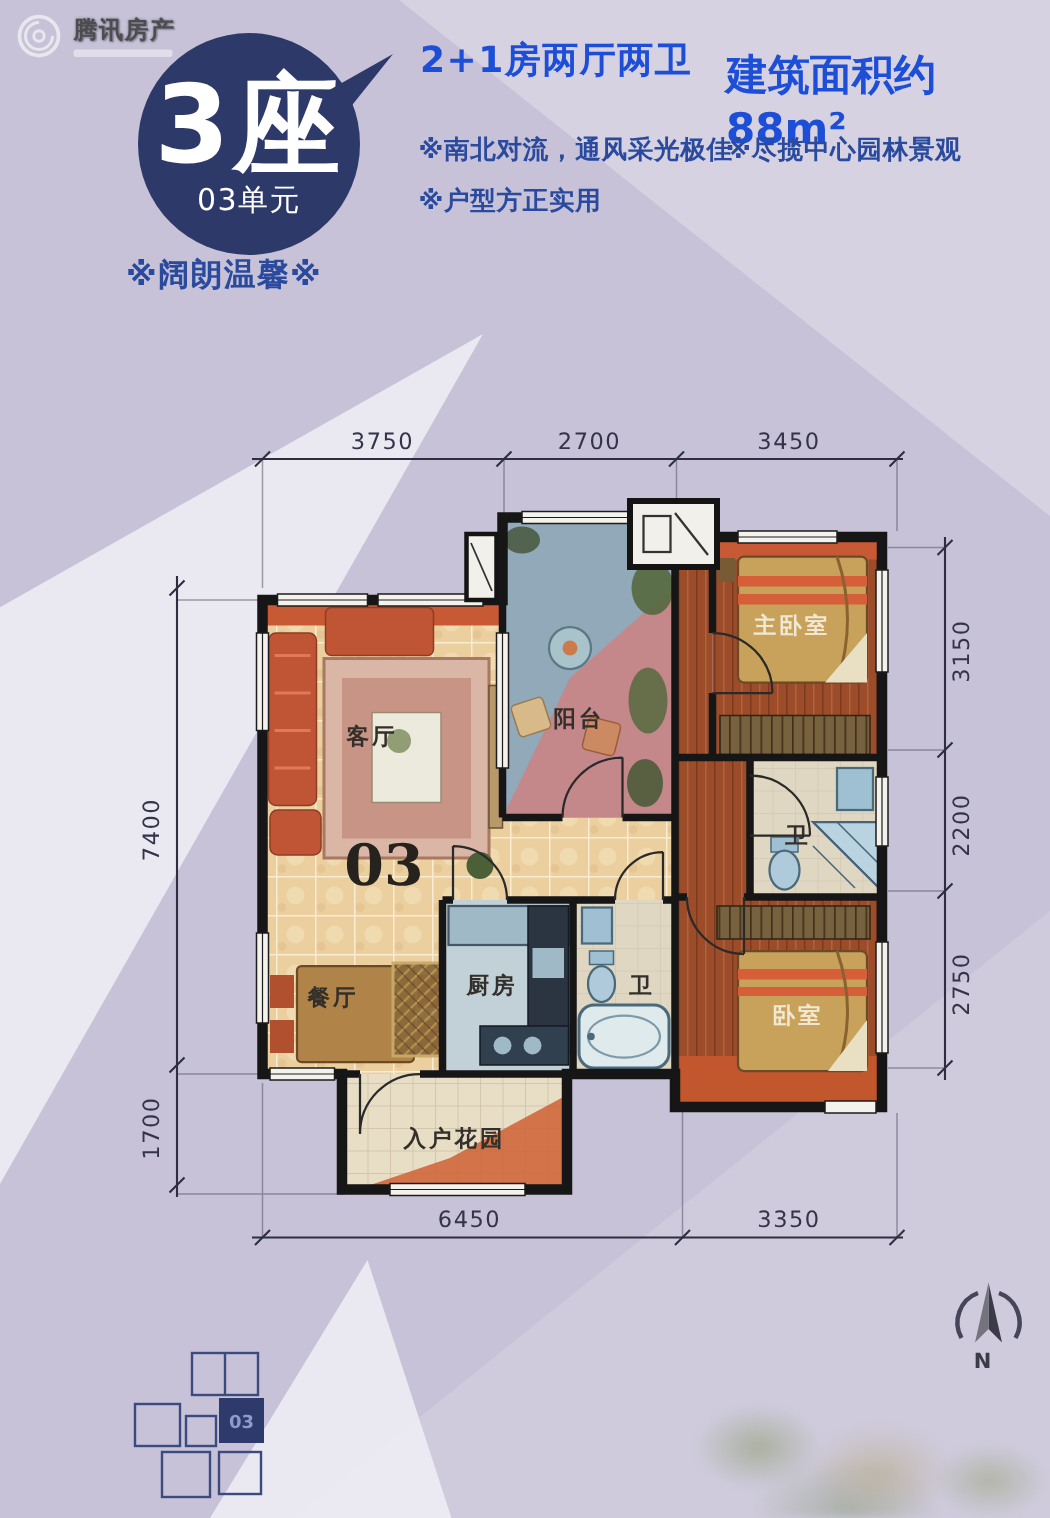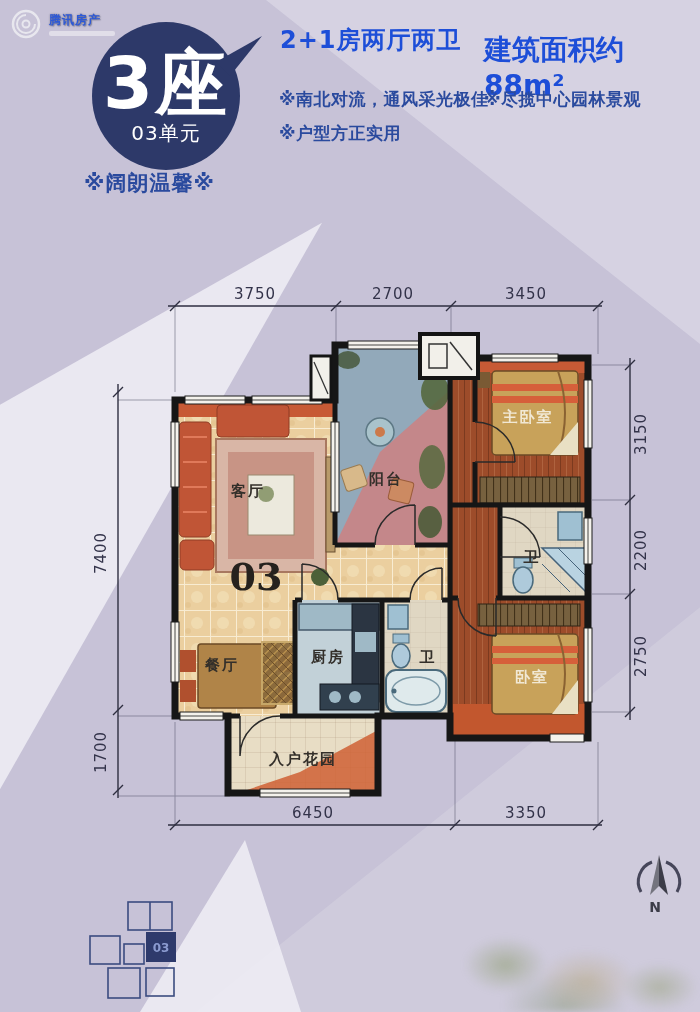--- a/index.html
+++ b/index.html
@@ -18,21 +18,21 @@
     background:
       radial-gradient(60px 40px at 28% 62%,rgba(140,155,110,.55),rgba(140,155,110,0) 70%),
       radial-gradient(70px 45px at 58% 75%,rgba(185,170,135,.55),rgba(185,170,135,0) 70%),
       radial-gradient(55px 35px at 85% 80%,rgba(150,160,120,.5),rgba(150,160,120,0) 70%),
       radial-gradient(90px 50px at 50% 95%,rgba(120,140,100,.4),rgba(120,140,100,0) 70%);
     filter:blur(3px);pointer-events:none;
   }
   .watermark{position:absolute;left:8px;top:6px;display:flex;align-items:center;gap:5px;opacity:.9;}
   .watermark .wm-text{display:flex;flex-direction:column;}
   .watermark .wm-brand{
-    font-size:12px;font-weight:bold;color:#1d4ed8;letter-spacing:1px;
+    font-size:16px;font-weight:bold;color:#404040;letter-spacing:1px;
     text-shadow:0 0 2px rgba(100,100,120,.9),1px 1px 1px rgba(120,120,140,.8);
   }
   .watermark .wm-sub{margin-top:2px;width:66px;height:5px;border-radius:2px;background:rgba(255,255,255,.5);}
   .bubble{
     position:absolute;left:92px;top:22px;width:148px;height:148px;border-radius:50%;
     background:#2d3969;color:#fff;text-align:center;
     display:flex;flex-direction:column;justify-content:center;
   }
   .bubble .big{font-size:72px;font-weight:bold;line-height:1.02;letter-spacing:2px;}
   .bubble .small{font-size:20px;line-height:1.2;letter-spacing:1px;}

